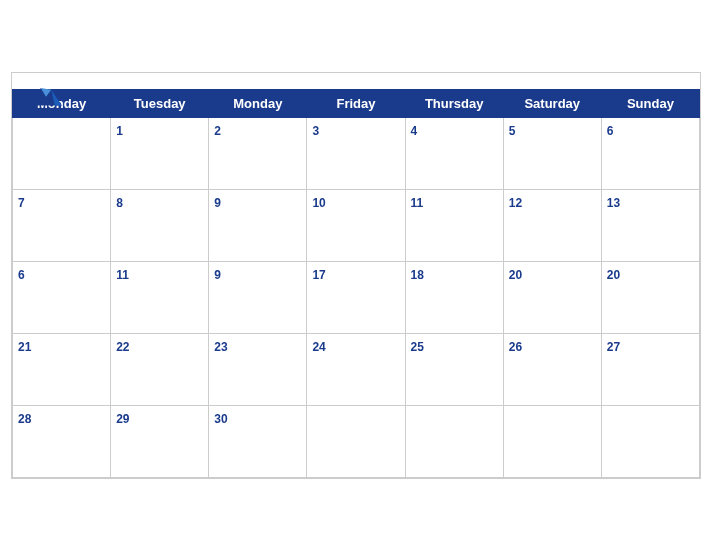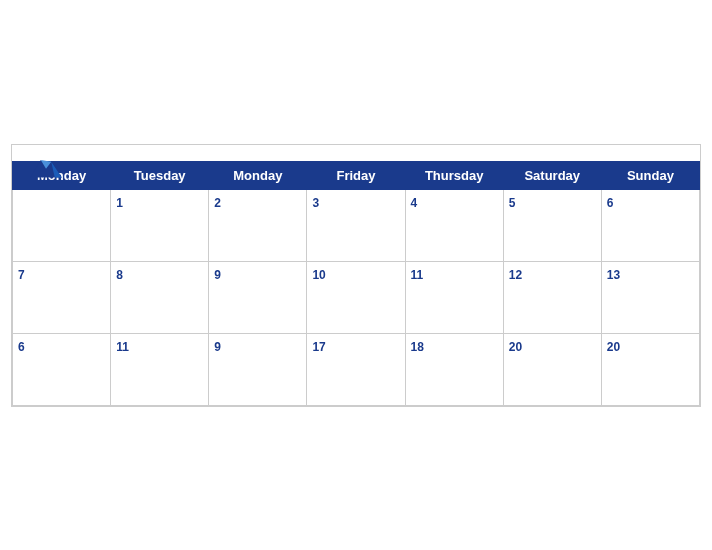--- a/index.html
+++ b/index.html
@@ -149,15 +149,33 @@
         </tr>
         <tr class="week-row">
           <td><span class="day-number">6</span></td>
           <td><span class="day-number">11</span></td>
           <td><span class="day-number">9</span></td>
           <td><span class="day-number">17</span></td>
           <td><span class="day-number">18</span></td>
           <td><span class="day-number">20</span></td>
           <td><span class="day-number">20</span></td>
         </tr>
+        <tr class="week-row">
+          <td><span class="day-number">21</span></td>
+          <td><span class="day-number">22</span></td>
+          <td><span class="day-number">23</span></td>
+          <td><span class="day-number">24</span></td>
+          <td><span class="day-number">25</span></td>
+          <td><span class="day-number">26</span></td>
+          <td><span class="day-number">27</span></td>
+        </tr>
+        <tr class="week-row">
+          <td><span class="day-number">28</span></td>
+          <td><span class="day-number">29</span></td>
+          <td><span class="day-number">30</span></td>
+          <td class="empty"></td>
+          <td class="empty"></td>
+          <td class="empty"></td>
+          <td class="empty"></td>
+        </tr>
       </tbody>
   </table>
 </div>
 
 </body></html>

